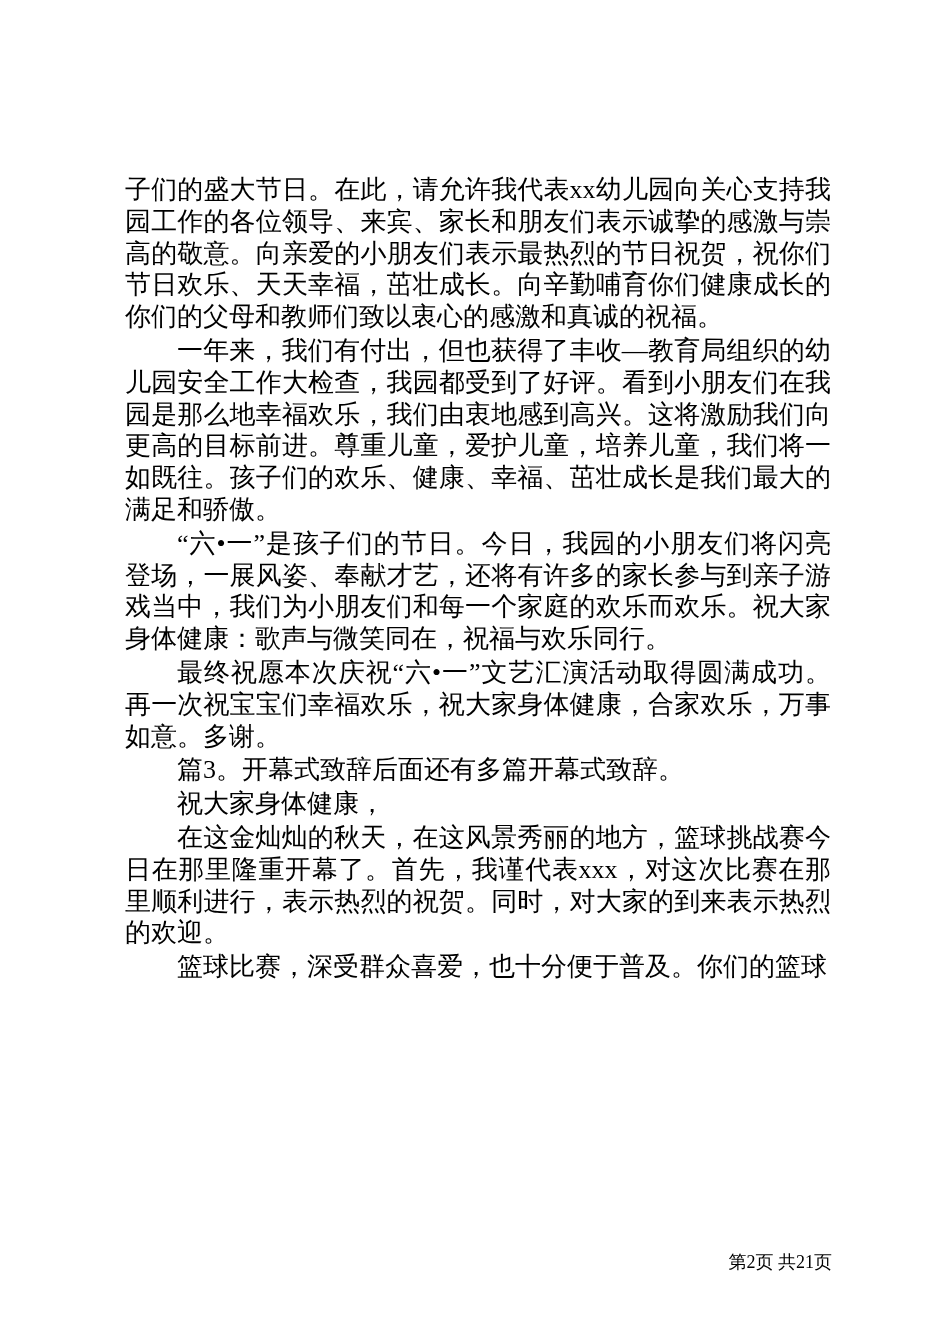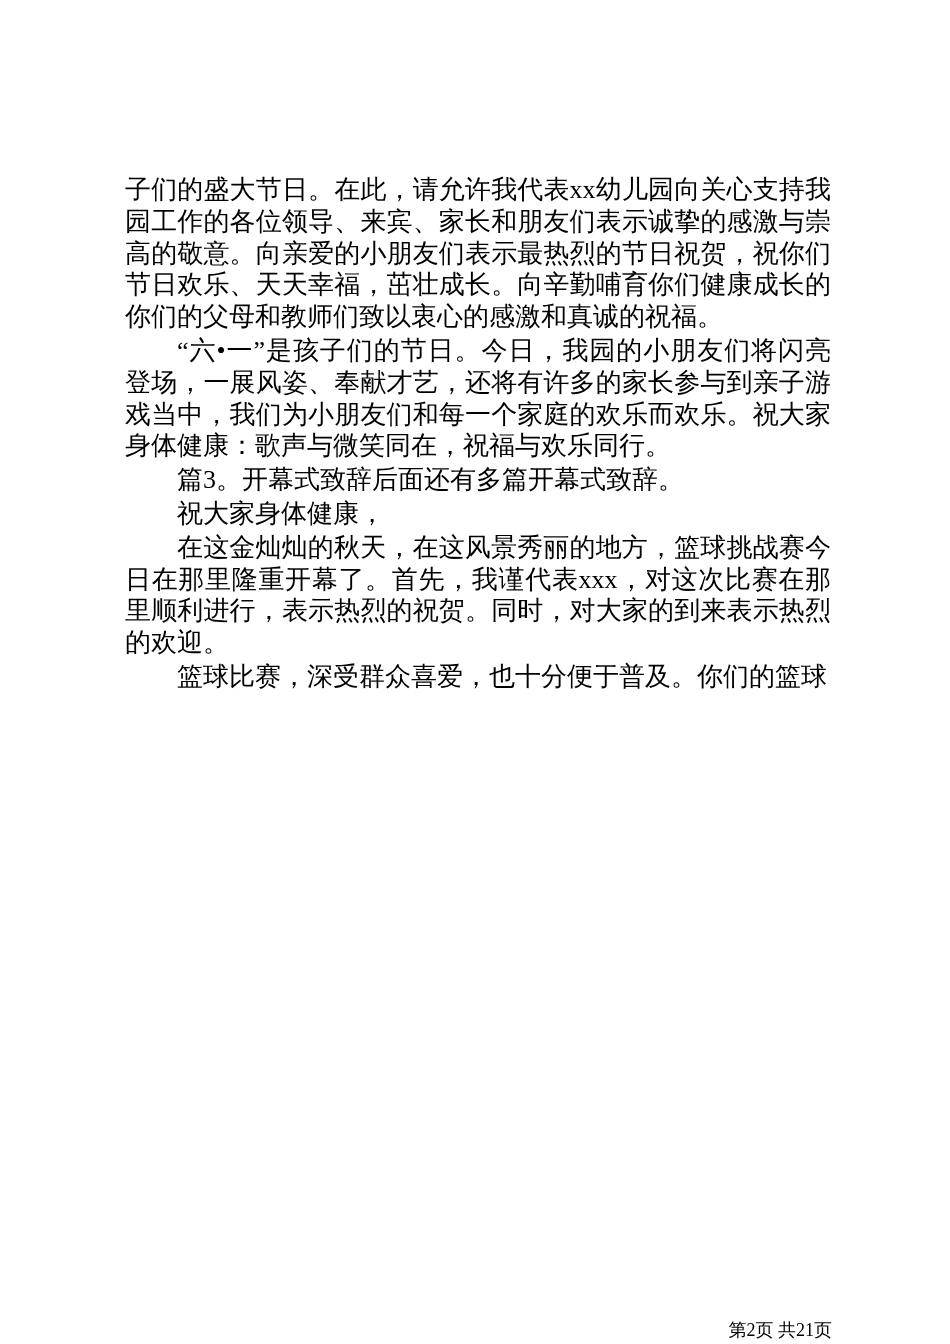--- a/index.html
+++ b/index.html
@@ -24,34 +24,36 @@
     line-height: 31.8px;
     text-align: justify;
     text-justify: inter-ideograph;
     word-break: break-all;
   }
   .para.indent {
     text-indent: 52px;
   }
   .footer {
     position: absolute;
-    top: 1316px;
+    top: 1248px;
     right: 118px;
     font-size: 18px;
     line-height: 22px;
     color: #000000;
   }
 </style>
 </head>
 <body>
 
 <div class="page">
   <div class="content">
     <p class="para">子们的盛大节日。在此，请允许我代表xx幼儿园向关心支持我园工作的各位领导、来宾、家长和朋友们表示诚挚的感激与崇高的敬意。向亲爱的小朋友们表示最热烈的节日祝贺，祝你们节日欢乐、天天幸福，茁壮成长。向辛勤哺育你们健康成长的你们的父母和教师们致以衷心的感激和真诚的祝福。</p>
+    <p class="para indent">一年来，我们有付出，但也获得了丰收—教育局组织的幼儿园安全工作大检查，我园都受到了好评。看到小朋友们在我园是那么地幸福欢乐，我们由衷地感到高兴。这将激励我们向更高的目标前进。尊重儿童，爱护儿童，培养儿童，我们将一如既往。孩子们的欢乐、健康、幸福、茁壮成长是我们最大的满足和骄傲。</p>
     <p class="para indent">“六•一”是孩子们的节日。今日，我园的小朋友们将闪亮登场，一展风姿、奉献才艺，还将有许多的家长参与到亲子游戏当中，我们为小朋友们和每一个家庭的欢乐而欢乐。祝大家身体健康：歌声与微笑同在，祝福与欢乐同行。</p>
+    <p class="para indent">最终祝愿本次庆祝“六•一”文艺汇演活动取得圆满成功。再一次祝宝宝们幸福欢乐，祝大家身体健康，合家欢乐，万事如意。多谢。</p>
     <p class="para indent">篇3。开幕式致辞后面还有多篇开幕式致辞。</p>
     <p class="para indent">祝大家身体健康，</p>
     <p class="para indent">在这金灿灿的秋天，在这风景秀丽的地方，篮球挑战赛今日在那里隆重开幕了。首先，我谨代表xxx，对这次比赛在那里顺利进行，表示热烈的祝贺。同时，对大家的到来表示热烈的欢迎。</p>
     <p class="para indent">篮球比赛，深受群众喜爱，也十分便于普及。你们的篮球</p>
   </div>
   <div class="footer">
     <span>第2页 共21页</span>
   </div>
 </div>
 

